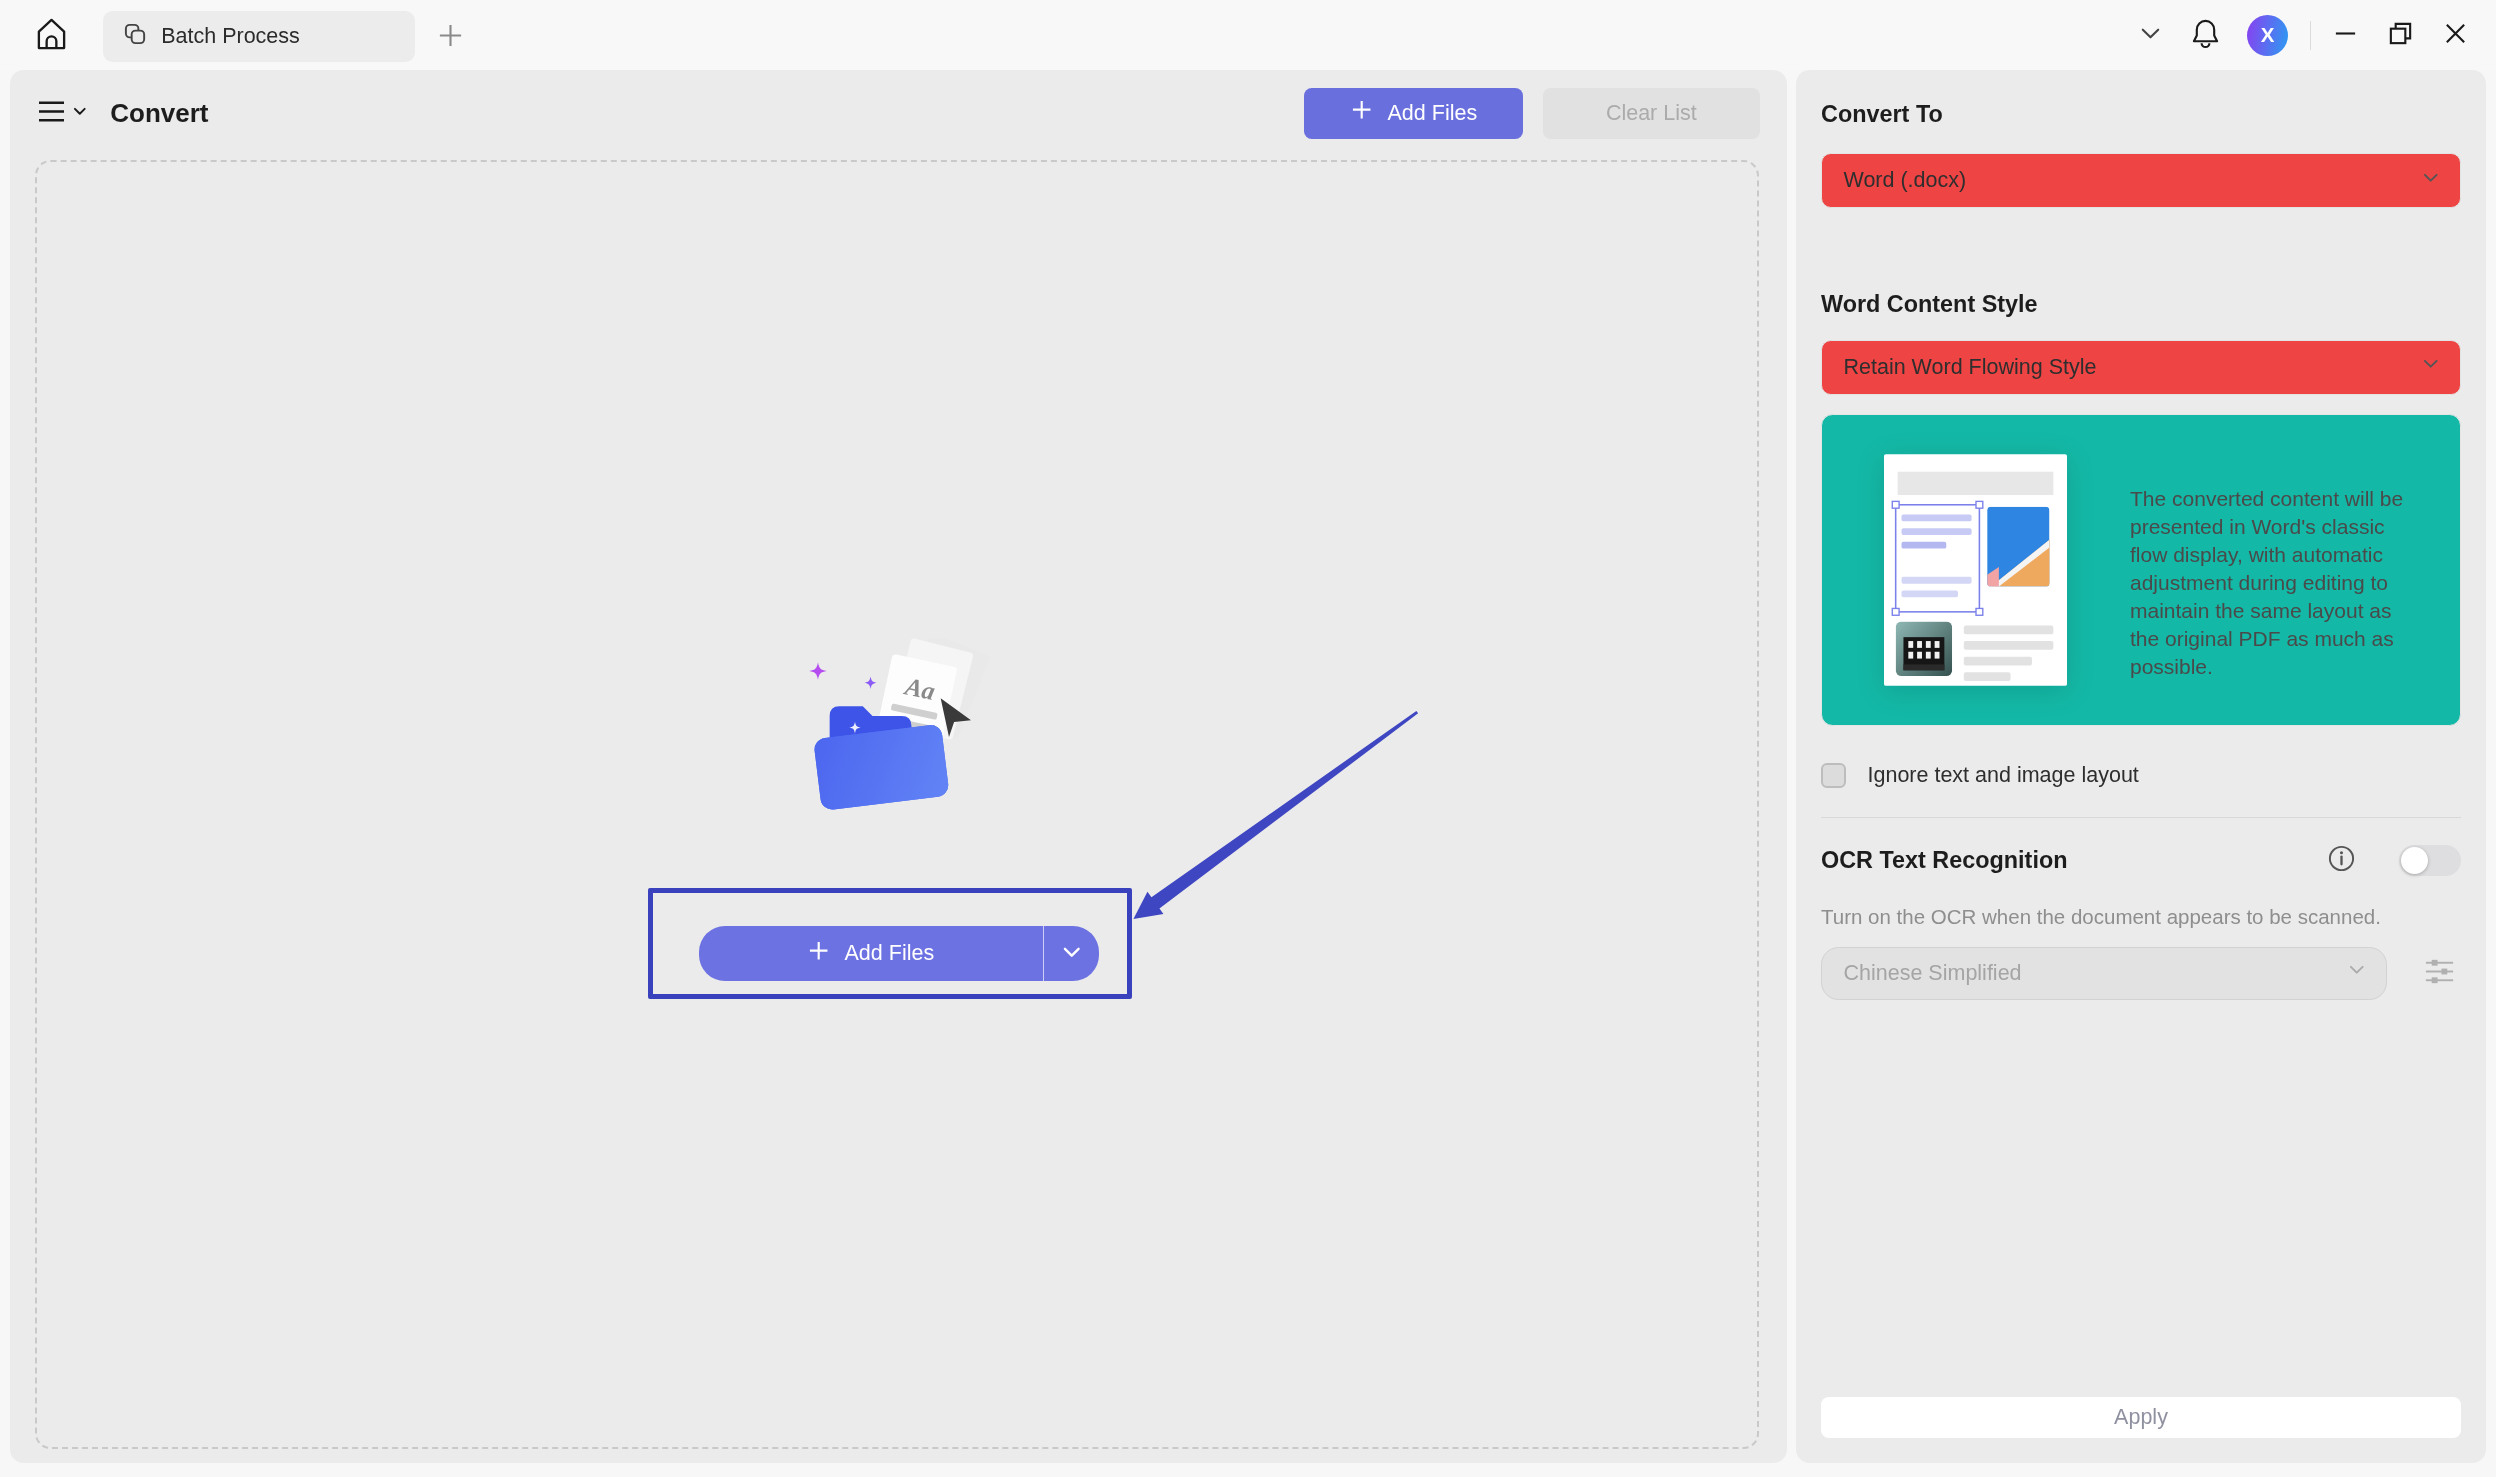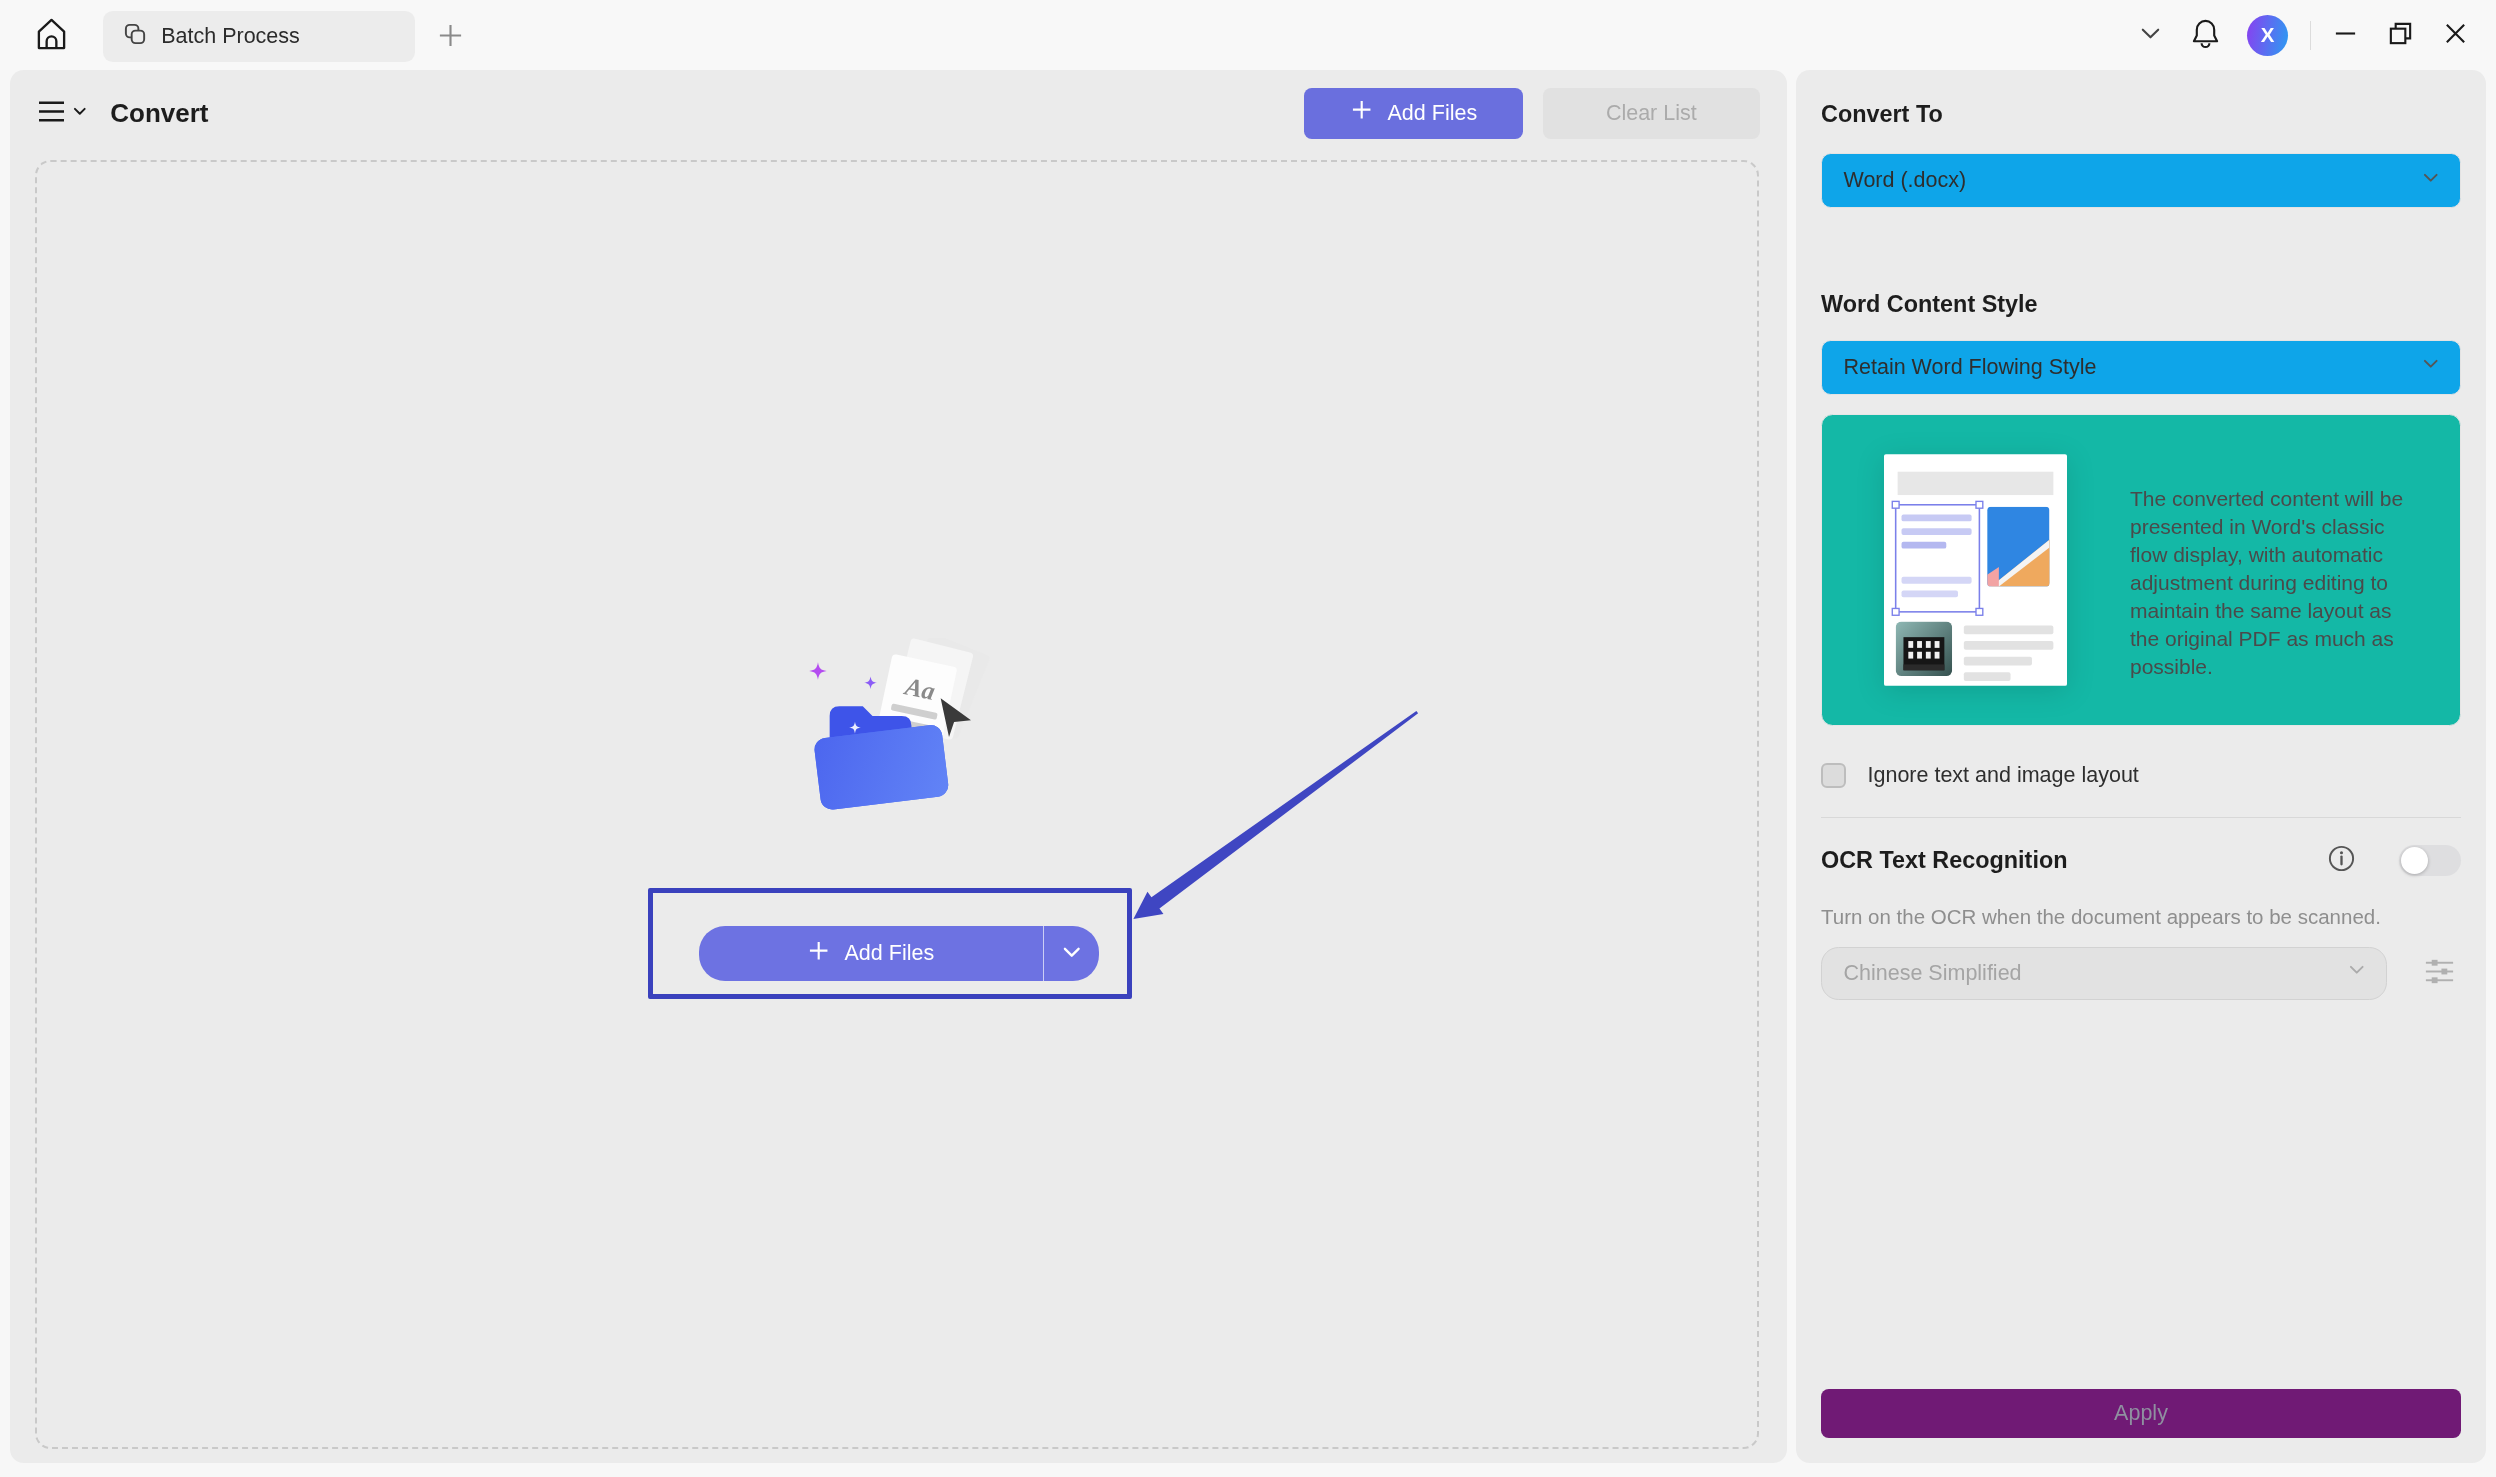--- a/index.html
+++ b/index.html
@@ -44,21 +44,21 @@
   .split-btn { position:absolute; left:662px; top:764px; width:400px; height:55px; background:#6d72e2; border-radius:26px; display:flex; }
   .split-main { flex:1; display:flex; align-items:center; justify-content:center; gap:13.7px; color:#fff; font-size:21.5px; cursor:pointer; border-right:1.5px solid rgba(255,255,255,0.65); }
   .split-caret { width:55px; display:flex; align-items:center; justify-content:center; cursor:pointer; }
 
   .annotation-arrow { position:absolute; inset:0; width:2497px; height:1478px; pointer-events:none; z-index:6; }
 
   
   .sb-heading { font-size:23.4px; font-weight:bold; color:#1d1d1d; }
   .h-convert-to { margin-top:31px; }
   .h-content-style { margin-top:83px; }
-  .select { margin-top:25px; height:55px; background:#0ea5e9; border:1px solid #e3e3e3; border-radius:9.8px; display:flex; align-items:center; padding:0 21.5px; font-size:21.5px; color:#2e2e2e; cursor:pointer; position:relative; }
+  .select { margin-top:25px; height:55px; background:#ef4444; border:1px solid #e3e3e3; border-radius:9.8px; display:flex; align-items:center; padding:0 21.5px; font-size:21.5px; color:#2e2e2e; cursor:pointer; position:relative; }
   .select .caret { position:absolute; right:19.5px; }
   .select.second { margin-top:21.5px; }
 
   .style-card { margin-top:19.5px; height:312px; background:#14b8a6; border:1px solid #e5e5e5; border-radius:11.7px; position:relative; }
   .mini-page { position:absolute; left:62px; top:39px; width:183px; height:232px; filter:drop-shadow(0 5.9px 13.7px rgba(0,0,0,0.12)); }
   .style-desc { position:absolute; left:308px; top:70px; width:296px; font-size:21px; line-height:28px; color:#4a4a4a; }
 
   .check-row { margin-top:37px; display:flex; align-items:center; gap:21.5px; }
   .checkbox { width:25px; height:25px; background:#dcdcdc; border:2px solid #bdbdbd; border-radius:5.9px; cursor:pointer; flex:0 0 auto; }
   .check-label { font-size:21.5px; color:#2e2e2e; }
@@ -71,21 +71,21 @@
   .toggle { width:62px; height:31px; background:#dedee0; border-radius:15.6px; position:relative; cursor:pointer; }
   .toggle-knob { position:absolute; left:2px; top:2px; width:27px; height:27px; background:#fff; border-radius:50%; box-shadow:0 1px 3.9px rgba(0,0,0,0.25); }
 
   .ocr-hint { margin-top:29px; font-size:20.5px; color:#8e8e8e; }
 
   .lang-row { margin-top:17.6px; display:flex; align-items:center; }
   .select-disabled { width:566px; height:53px; background:#e2e2e2; border:1px solid #d2d2d2; border-radius:17.6px; display:flex; align-items:center; padding:0 21.5px; font-size:21.5px; color:#a5a5a5; position:relative; cursor:default; }
   .select-disabled .caret { position:absolute; right:19.5px; }
   .sliders-btn { margin-left:31px; width:43px; height:43px; display:flex; align-items:center; justify-content:center; cursor:pointer; }
 
-  .apply-btn { position:absolute; left:25px; right:25px; bottom:25px; height:49px; background:#701a75; color:#8f90a0; font-size:21.5px; border:none; border-radius:7.8px; cursor:default; font-family:inherit; }
+  .apply-btn { position:absolute; left:25px; right:25px; bottom:25px; height:41px; background:#ffffff; color:#8f90a0; font-size:21.5px; border:none; border-radius:7.8px; cursor:default; font-family:inherit; }
 </style>
 </head>
 <body>
 
 <div class="screen">
 
   <div class="titlebar">
     <div class="home-btn">
       <span>
         <svg width="33" height="35" viewBox="0 0 34 36" fill="none">

